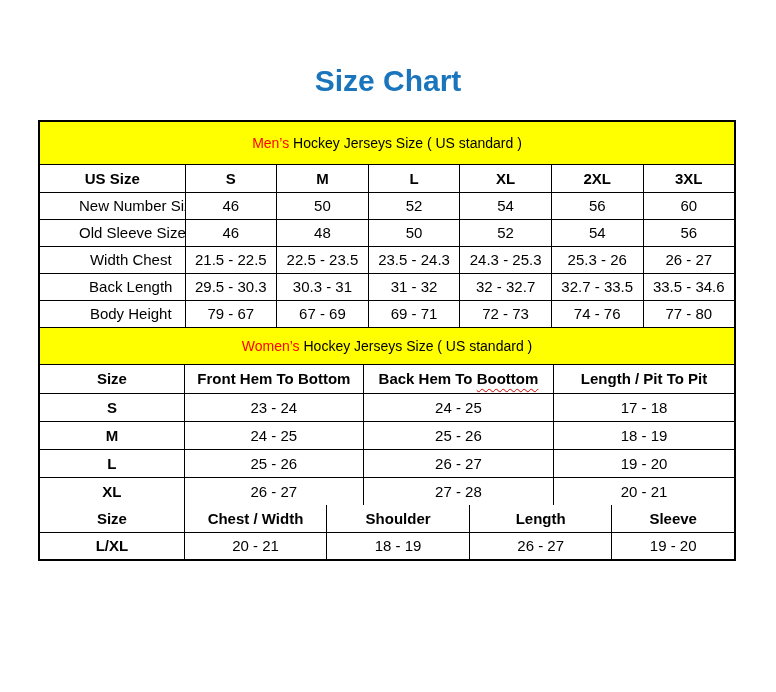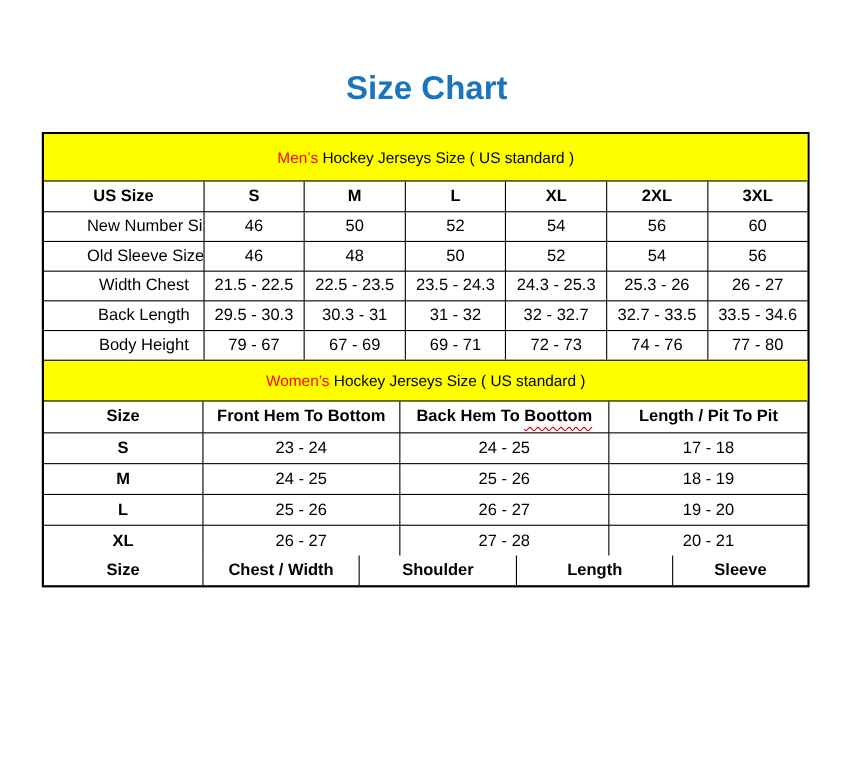--- a/index.html
+++ b/index.html
@@ -220,17 +220,24 @@
           <thead>
             <tr>
               <th>Size</th>
               <th>Chest / Width</th>
               <th>Shoulder</th>
               <th>Length</th>
               <th>Sleeve</th>
             </tr>
           </thead>
           <tbody>
+            <tr>
+              <td>L/XL</td>
+              <td>20 - 21</td>
+              <td>18 - 19</td>
+              <td>26 - 27</td>
+              <td>19 - 20</td>
+            </tr>
           </tbody>
         </table>
       </section>
     </div>
 </div>
 
 </body></html>

